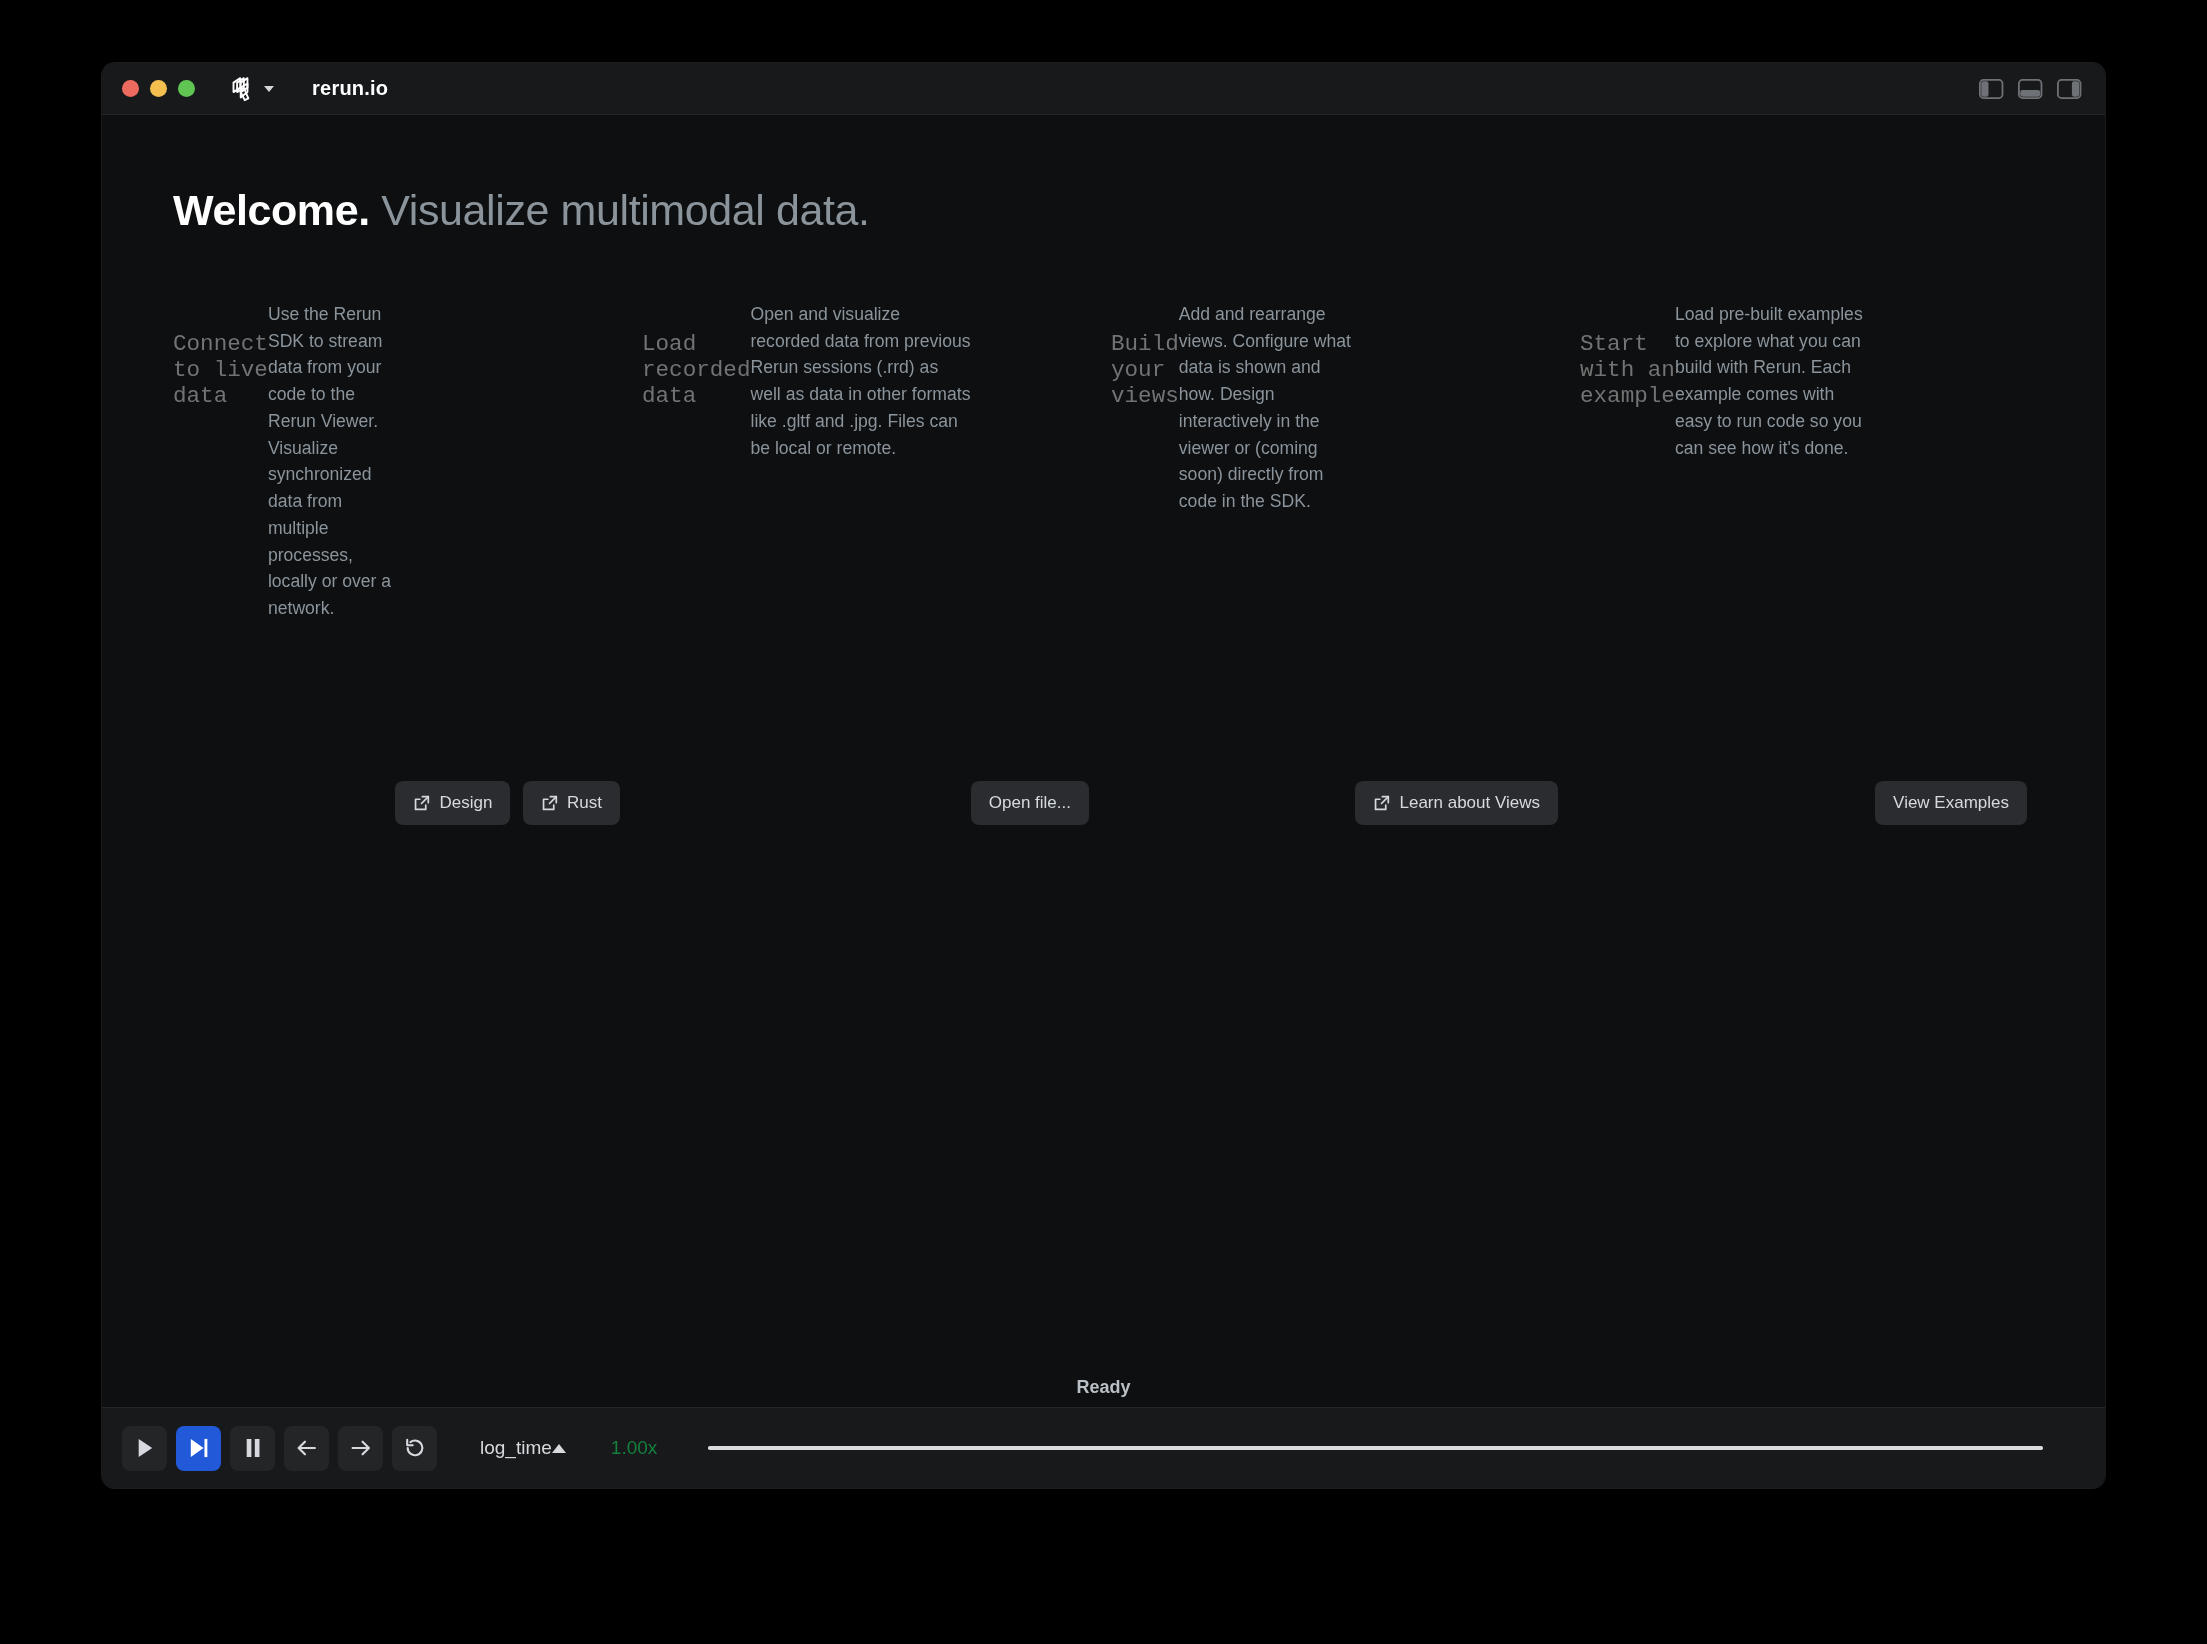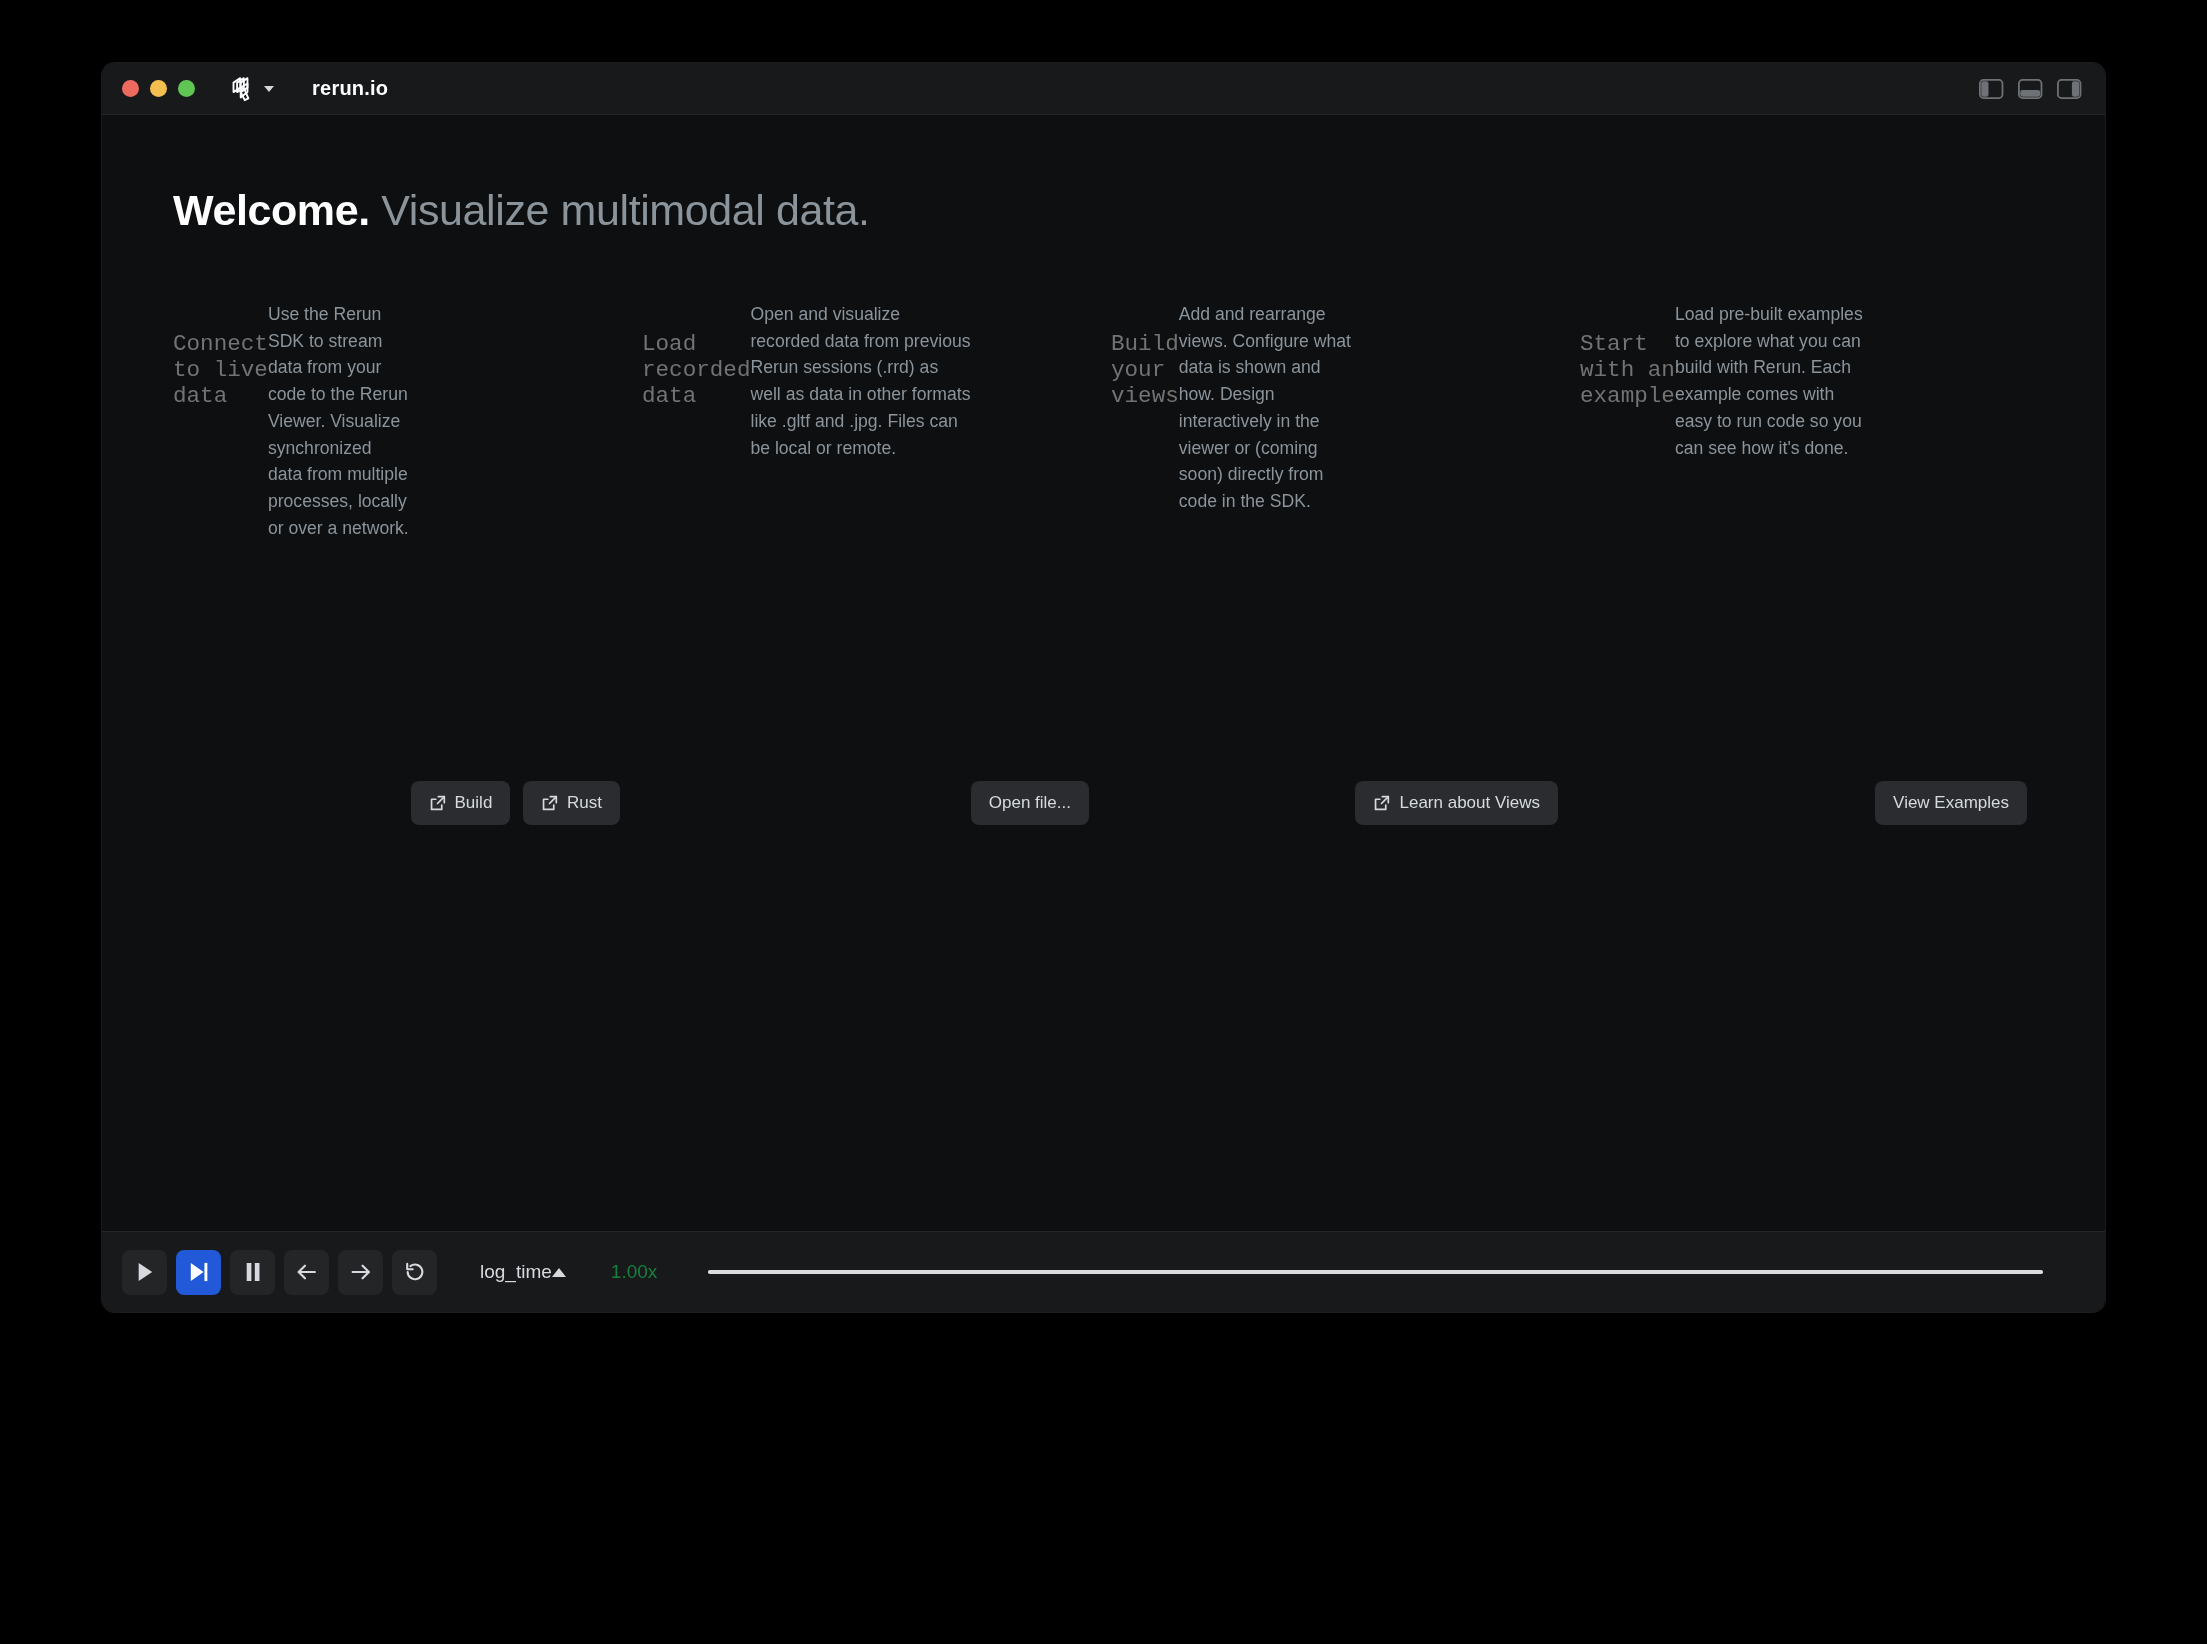--- a/index.html
+++ b/index.html
@@ -12,21 +12,21 @@
   .desktop {
     position: relative;
     width: 2207px; height: 1645px;
     background: #000000;
   }
 
   
   .window {
     position: absolute;
     left: 102px; top: 63px;
-    width: 2003px; height: 1249px;
+    width: 2003px; height: 1425px;
     background: #0d0f11;
     border-radius: 12.7px;
     overflow: hidden;
     box-shadow: 0 0 0 0.9px #1b1d1f;
   }
 
   
   .titlebar {
     position: relative;
     height: 52px;
@@ -402,21 +402,21 @@
           <div class="card-desc">Use the Rerun SDK to stream data from your code to the Rerun Viewer. Visualize synchronized data from multiple processes, locally or over a network.</div>
           <div class="card-actions">
             <button class="btn">
               <span>
                 <svg width="17" height="17" viewBox="0 0 20 20">
                   <path d="M11 2 H18 V9" fill="none" stroke="#d6dade" stroke-width="2" stroke-linecap="round" stroke-linejoin="round"></path>
                   <path d="M18 2 L10 10" fill="none" stroke="#d6dade" stroke-width="2" stroke-linecap="round"></path>
                   <path d="M15 12 V17 H3 V5 H8" fill="none" stroke="#d6dade" stroke-width="2" stroke-linecap="round" stroke-linejoin="round"></path>
                 </svg>
               </span>
-              <span>Build</span>
+              <span>Design</span>
             </button>
             <button class="btn">
               <span>
                 <svg width="17" height="17" viewBox="0 0 20 20">
                   <path d="M11 2 H18 V9" fill="none" stroke="#d6dade" stroke-width="2" stroke-linecap="round" stroke-linejoin="round"></path>
                   <path d="M18 2 L10 10" fill="none" stroke="#d6dade" stroke-width="2" stroke-linecap="round"></path>
                   <path d="M15 12 V17 H3 V5 H8" fill="none" stroke="#d6dade" stroke-width="2" stroke-linecap="round" stroke-linejoin="round"></path>
                 </svg>
               </span>
               <span>Rust</span>

